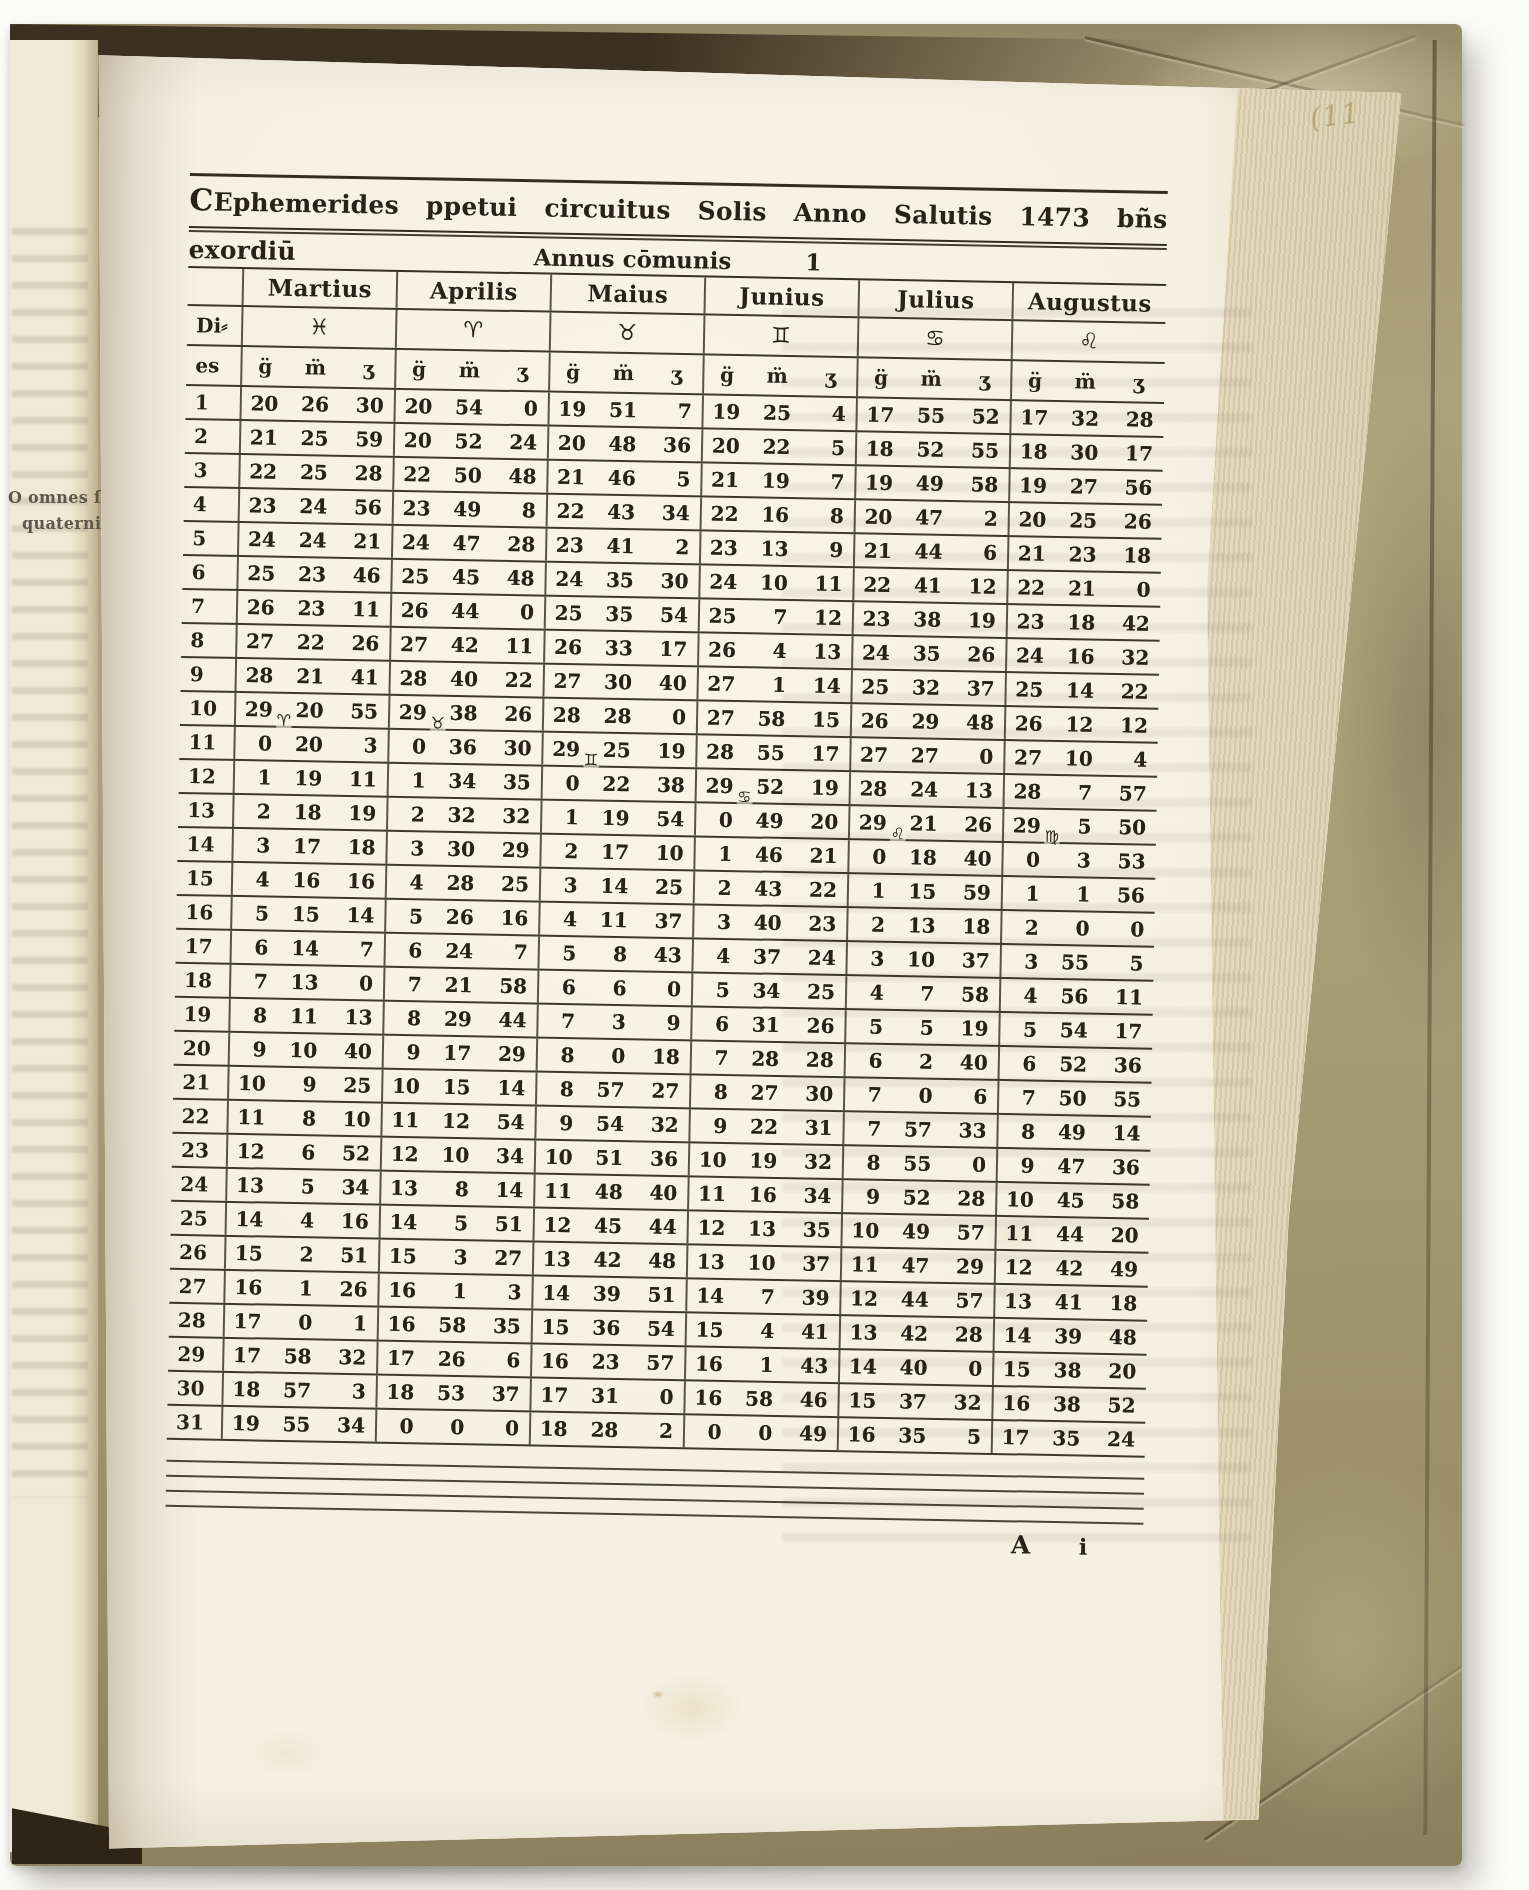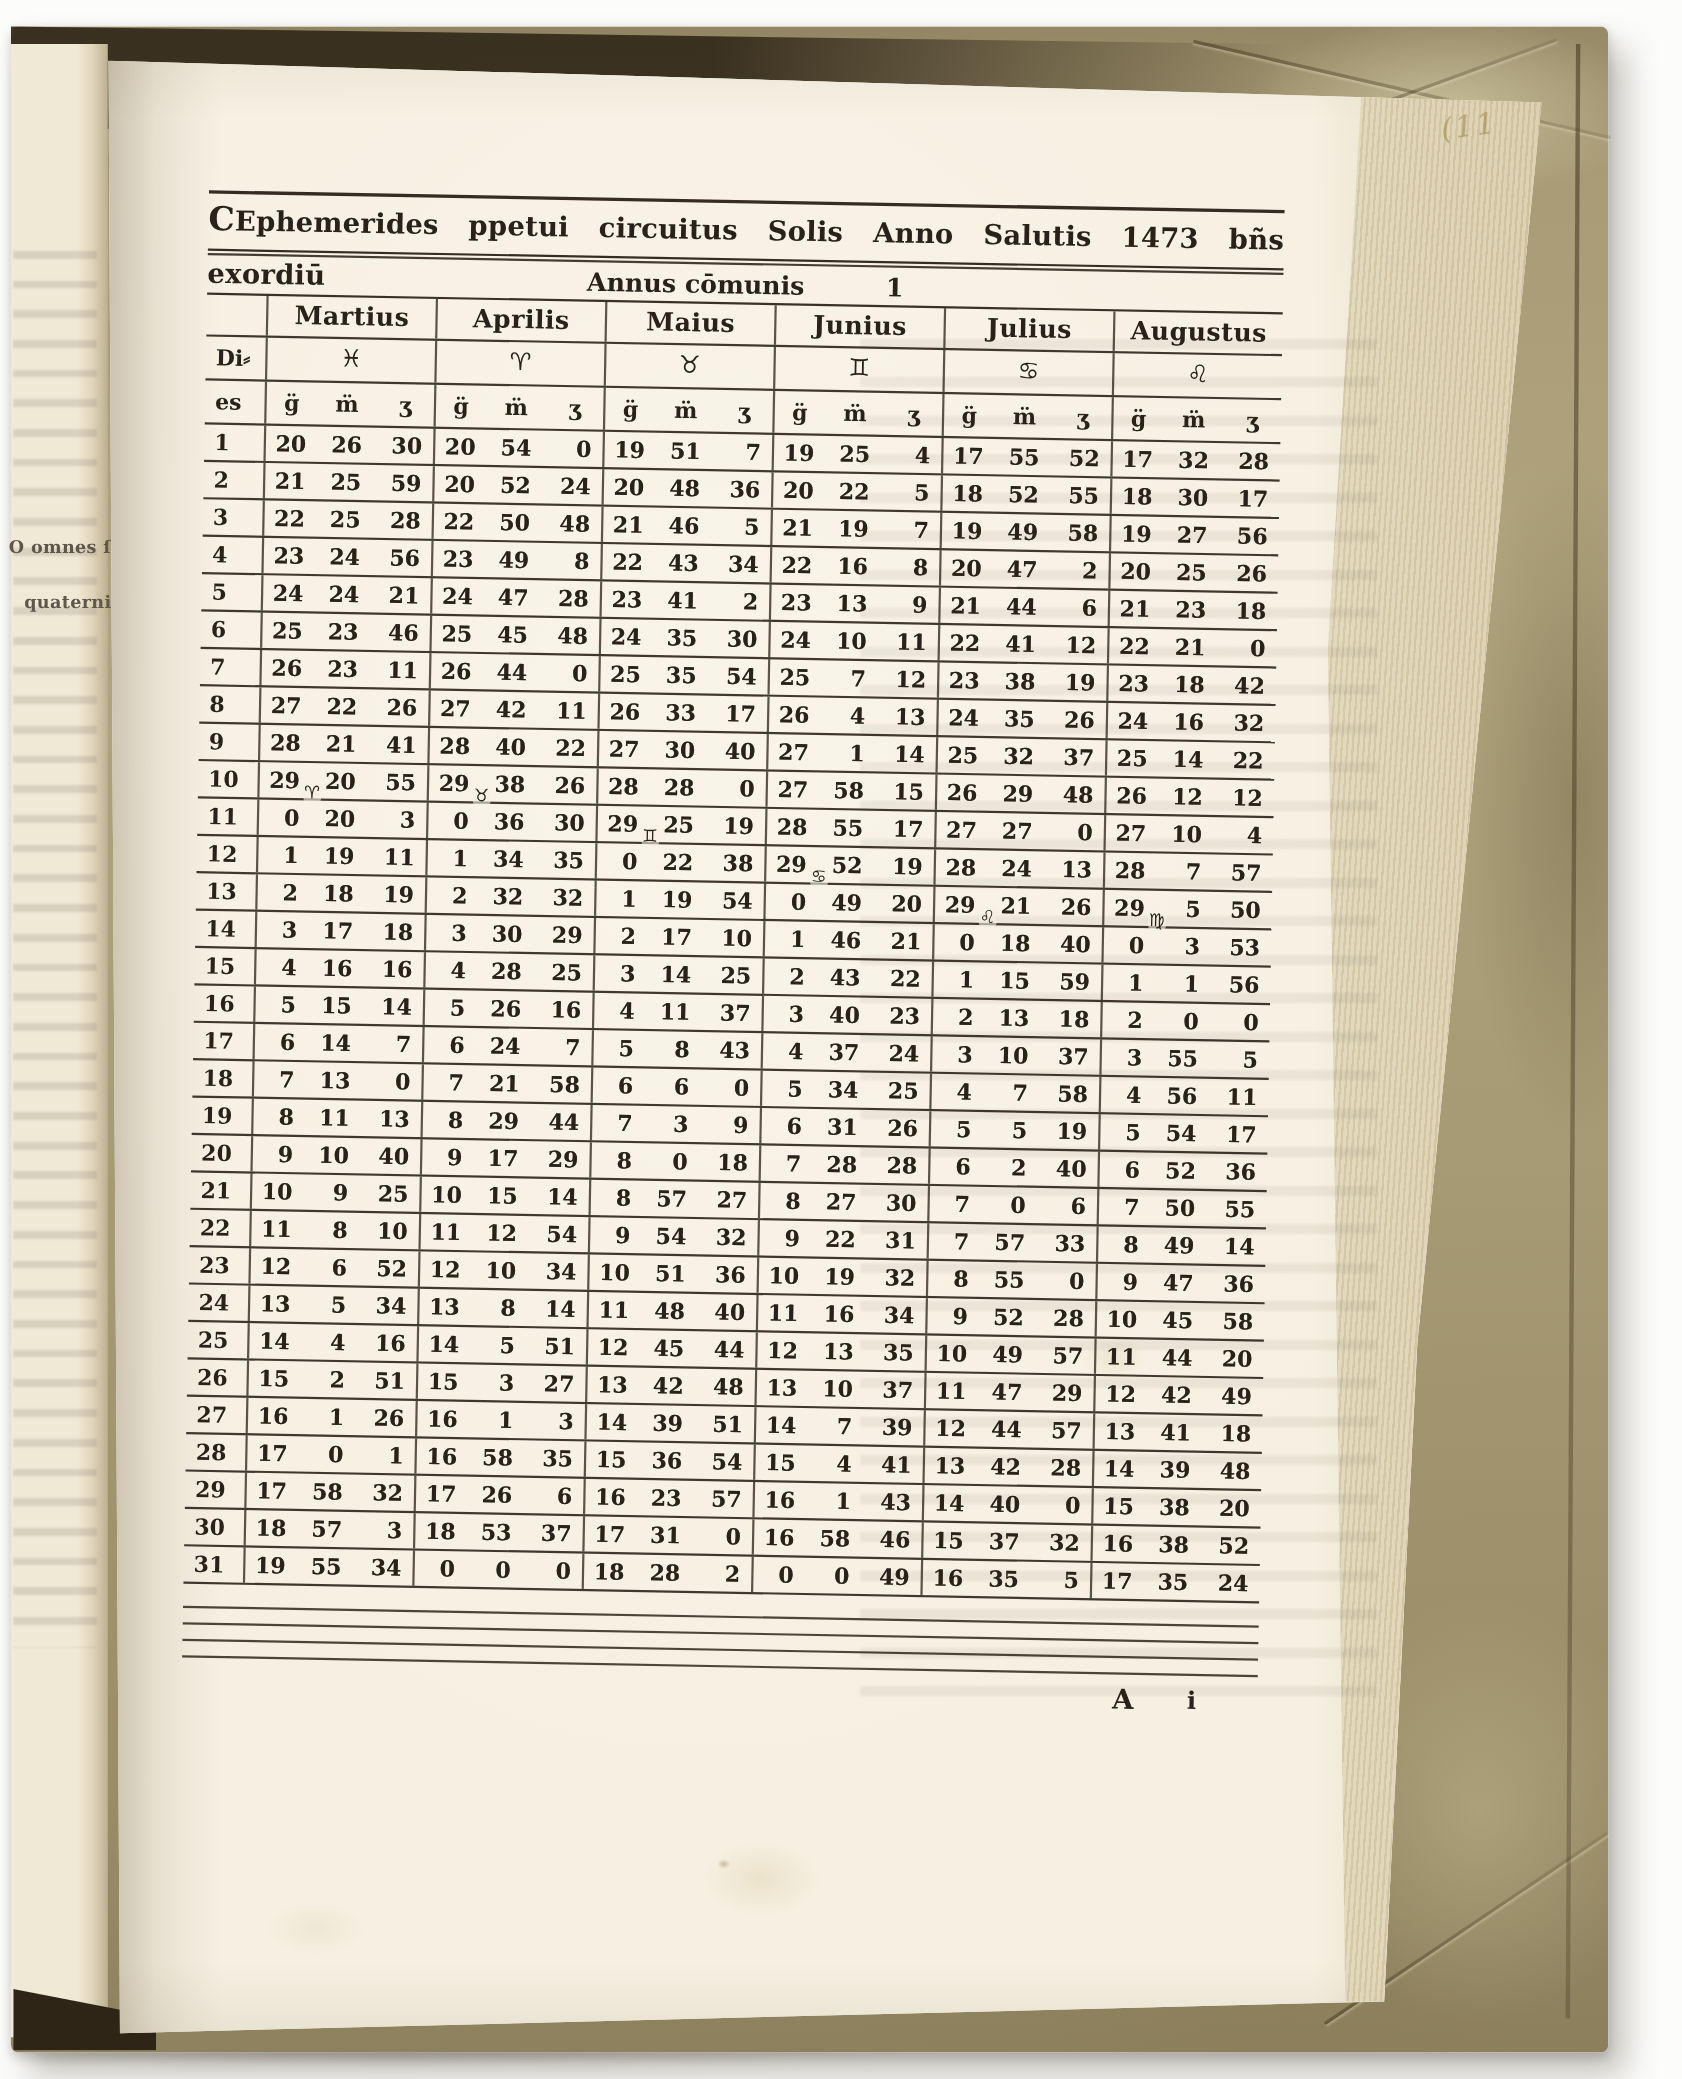--- a/index.html
+++ b/index.html
@@ -38,21 +38,21 @@
 
   
   .left-leaf{position:absolute;left:10px;top:40px;width:88px;height:1812px;z-index:2;
     background:linear-gradient(to right,#f0e9d6 0 68%,#e0d5ba 84%,#bdb091 100%);}
   .left-ghost{position:absolute;left:12px;top:228px;width:76px;height:1270px;z-index:3;
     background:repeating-linear-gradient(to bottom, rgba(106,97,83,.32) 0 7px, rgba(106,97,83,0) 7px 27px);
     filter:blur(.8px);opacity:.55;}
   .frag{position:absolute;z-index:4;color:#5e574a;font-weight:bold;font-size:16px;
     filter:blur(.3px);letter-spacing:.3px;}
   .frag.f1{left:8px;top:488px;}
-  .frag.f2{left:22px;top:538px;}
+  .frag.f2{left:22px;top:514px;}
 
   
   .page{position:absolute;left:92px;top:48px;width:1312px;height:1804px;z-index:4;
     clip-path:polygon(0.5% 0.4%, 99.8% 2.5%, 96% 30%, 91.2% 65%, 88.9% 98.2%, 1.3% 99.8%);
     background:
       radial-gradient(ellipse 900px 1200px at 42% 34%, #f8f4e8, rgba(248,244,232,0) 80%),
       linear-gradient(to right,#efe8d6 0, #f5f0e2 6%, #f5f0e2 84%, #e9dfc6 91%, #d6caa9 100%),
       #f3eedf;}
   .page::before{content:'';position:absolute;left:0;top:0;bottom:0;width:110px;
     background:linear-gradient(to right, rgba(82,62,36,.26), rgba(82,62,36,.08) 45%, rgba(82,62,36,0));}

